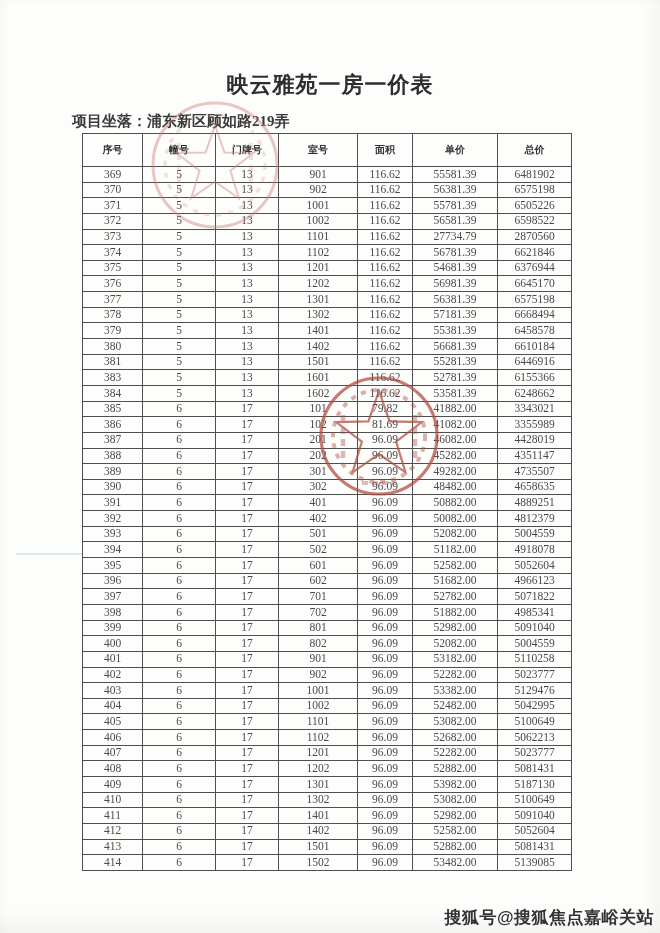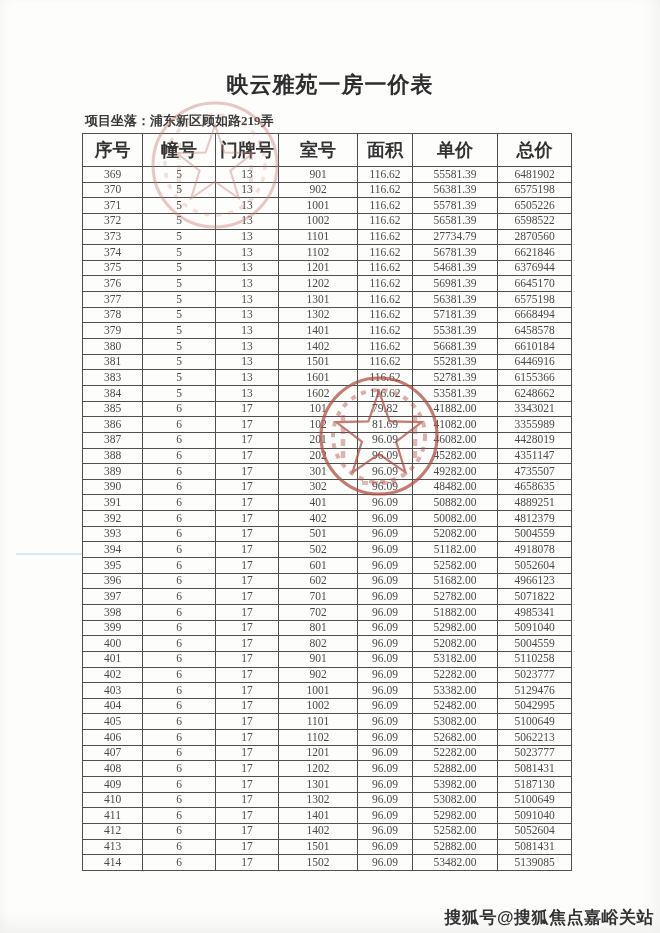--- a/index.html
+++ b/index.html
@@ -11,22 +11,22 @@
     font-family:"Liberation Serif", serif;
     box-shadow:inset -6px -10px 18px rgba(0,0,0,0.045), inset 4px 0 10px rgba(0,0,0,0.02);
   }
   .title{
     position:absolute;top:70px;left:0;width:660px;
     text-align:center;
     font-size:22px;font-weight:600;color:#2e2e2e;
     letter-spacing:1px;
   }
   .subtitle{
-    position:absolute;top:112px;left:85px;
-    font-size:13px;font-weight:700;color:#3a3a3a;
+    position:absolute;top:112px;left:72px;
+    font-size:15px;font-weight:700;color:#3a3a3a;
   }
   table.price{
     position:absolute;left:82px;top:133px;
     width:489px;
     border-collapse:collapse;
     table-layout:fixed;
   }
   table.price col.c0{width:60px}
   table.price col.c1{width:73px}
   table.price col.c2{width:63px}
@@ -37,21 +37,21 @@
   table.price th, table.price td{
     border:1px solid #4f4f4f;
     text-align:center;
     vertical-align:middle;
     padding:0;
     overflow:hidden;
     white-space:nowrap;
   }
   table.price th{
     height:32px;
-    font-size:18px;font-weight:700;color:#333;
+    font-size:10px;font-weight:700;color:#333;
   }
   table.price td{
     height:14.65px;
     font-size:11.5px;color:#4a4a4a;
     line-height:1;
   }
   .stamp{
     position:absolute;
     filter:blur(0.4px);
     pointer-events:none;

